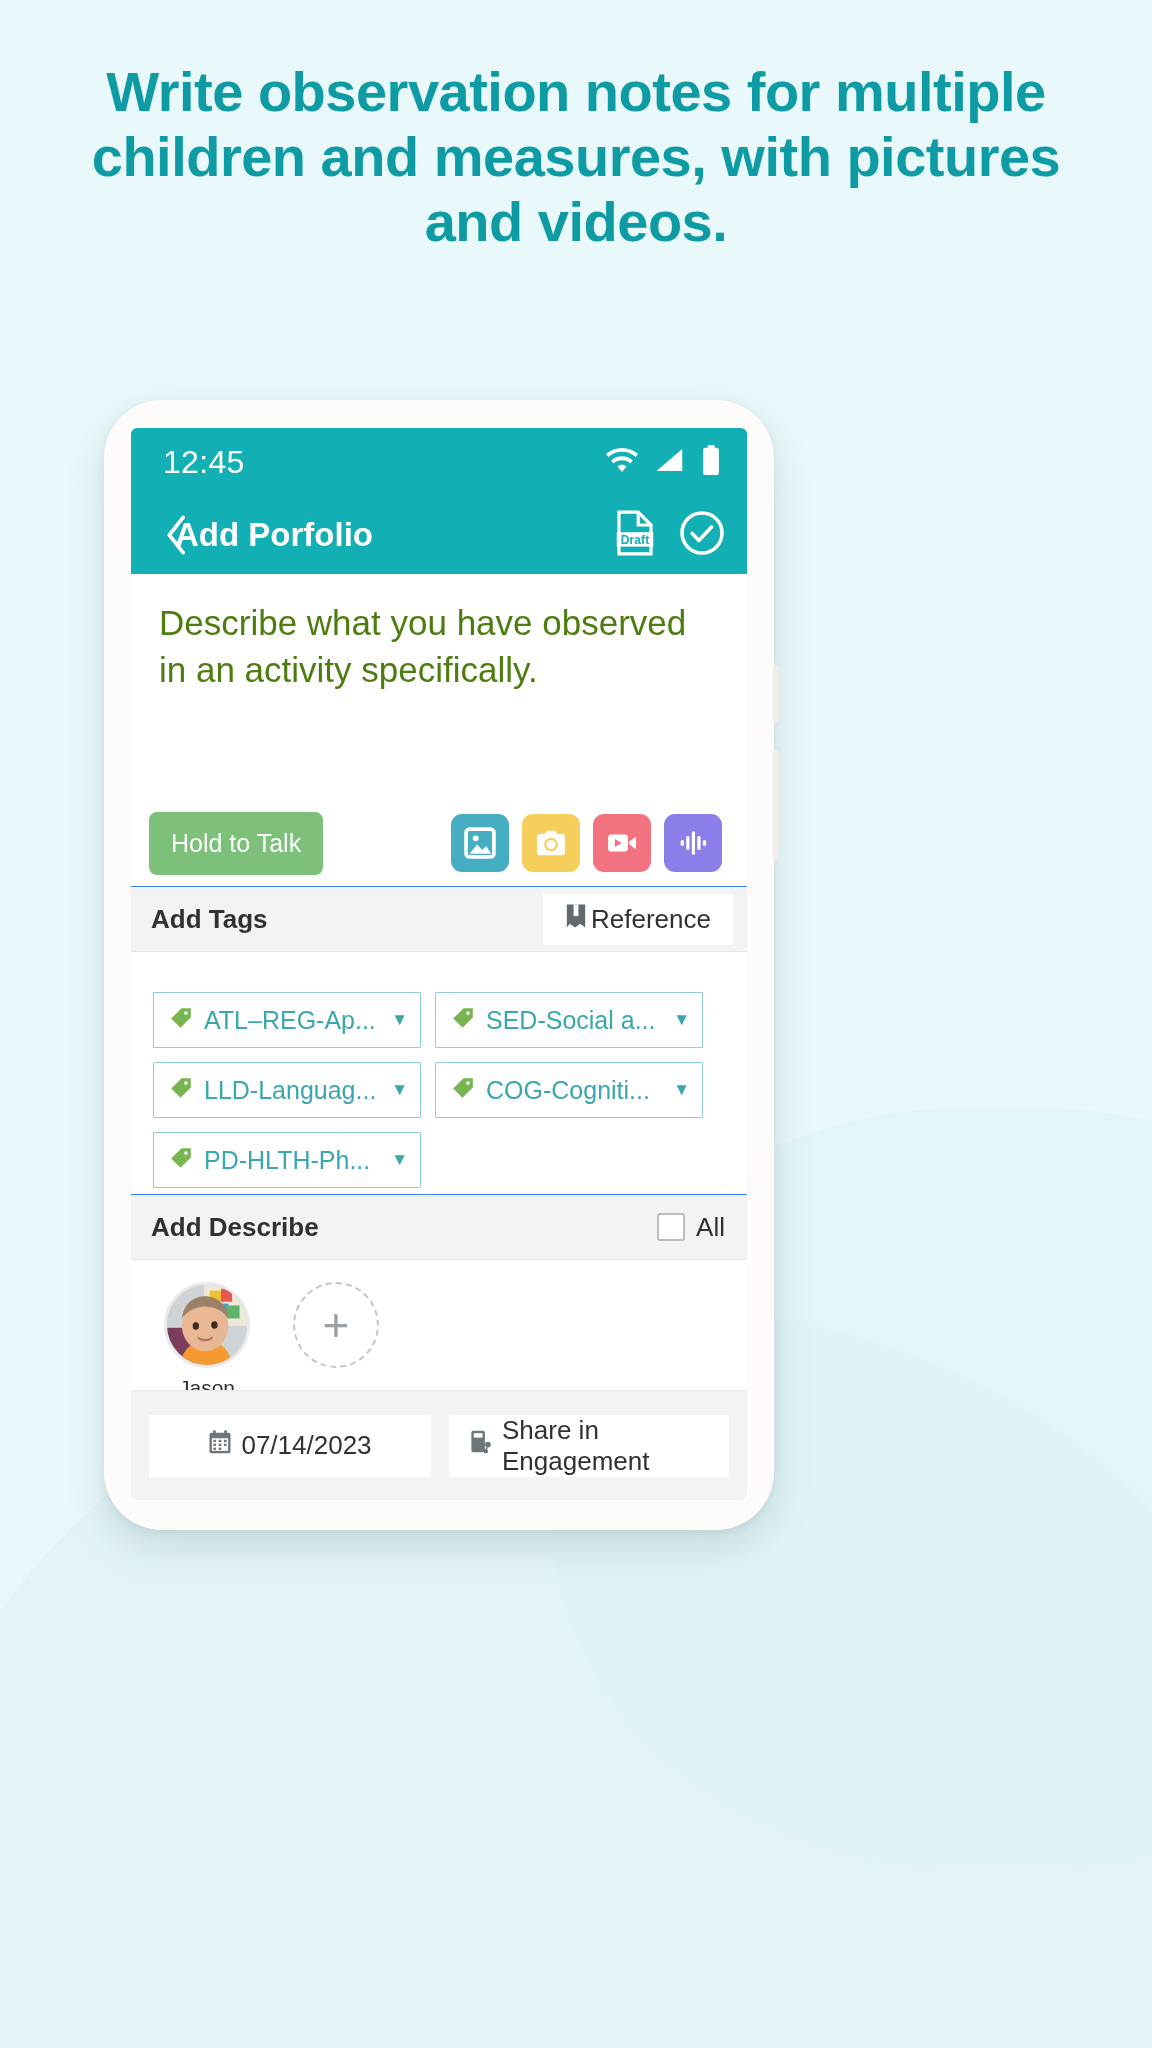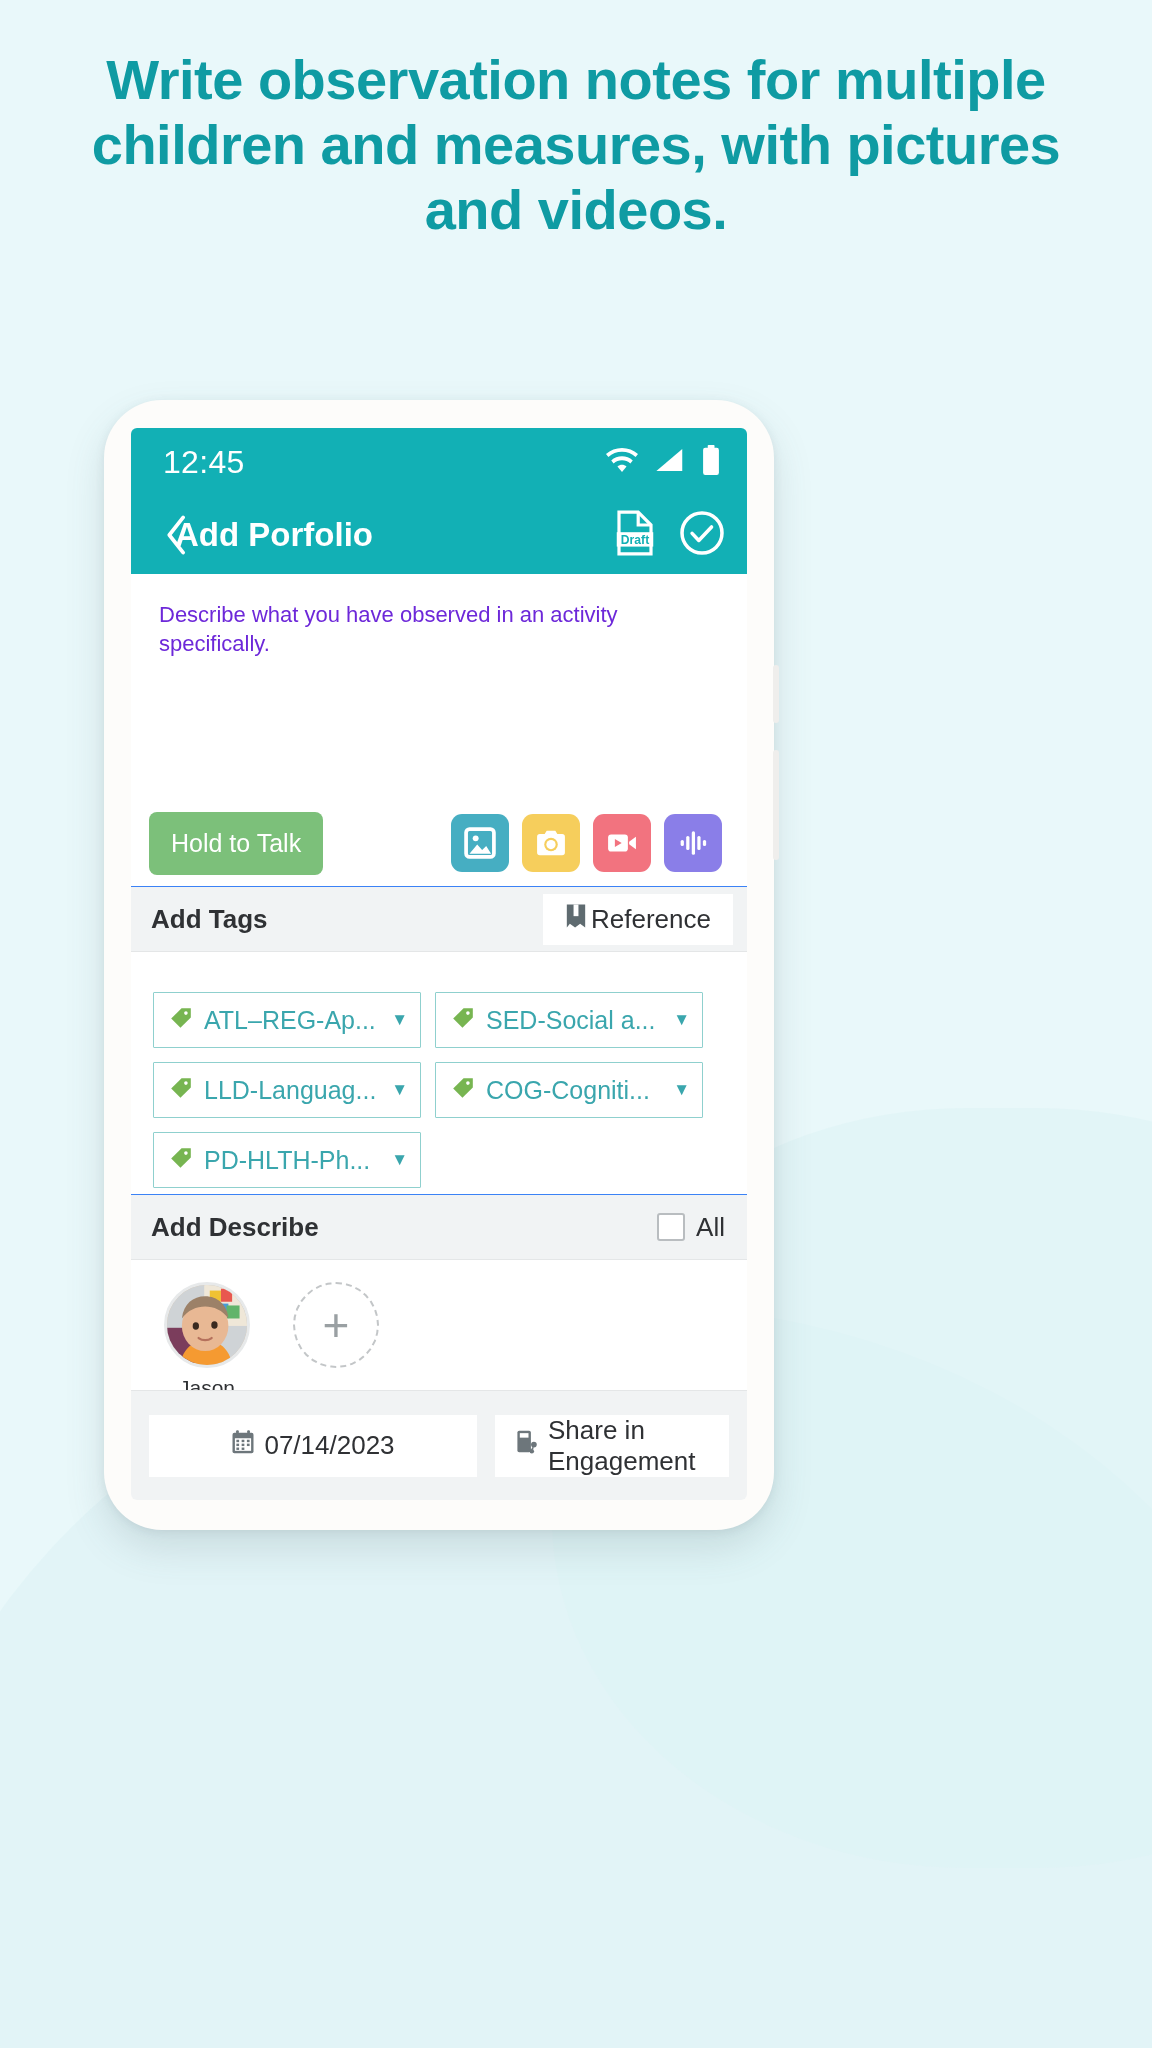--- a/index.html
+++ b/index.html
@@ -31,21 +31,21 @@
     border-radius: 46%;
     opacity: .6;
     z-index: 0;
   }
 
   .headline {
     position: relative;
     z-index: 2;
     width: 1000px;
     margin: 0 auto;
-    padding-top: 48px;
+    padding-top: 60px;
     text-align: center;
     color: #0f9ba3;
     font-size: 56px;
     font-weight: bold;
     line-height: 1.16;
     letter-spacing: -0.5px;
   }
 
   
   .phone {
@@ -113,22 +113,22 @@
     margin-left: 44px;
   }
   .nav-actions { margin-left: auto; display: flex; align-items: center; gap: 22px; z-index: 2; }
 
   
   .note-area {
     padding: 26px 28px 0 28px;
     height: 226px;
   }
   .note-placeholder {
-    color: #6d28d9;
-    font-size: 22px;
+    color: #4d7c0f;
+    font-size: 35px;
     line-height: 1.33;
   }
 
   .talk-row {
     display: flex;
     align-items: center;
     justify-content: space-between;
     padding: 0 25px 0 18px;
     height: 86px;
   }
@@ -253,21 +253,21 @@
     height: 62px;
     display: flex;
     align-items: center;
     justify-content: center;
     gap: 9px;
     font-size: 26px;
     color: #2f3134;
     padding: 0 20px;
     cursor: pointer;
   }
-  .footer-btn.date { width: 328px; }
+  .footer-btn.date { width: 282px; }
   .footer-btn.share { flex: 1; }
 </style>
 </head>
 <body>
 
 <div class="bg-swoosh"></div>
 <div class="bg-swoosh2"></div>
 
 <div class="headline">Write observation notes for multiple children and measures, with pictures and videos.</div>
 

